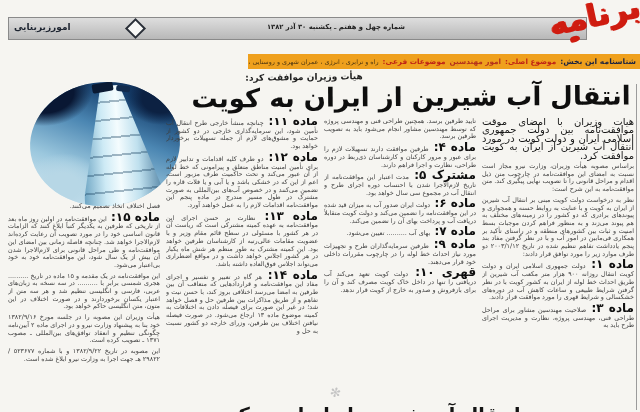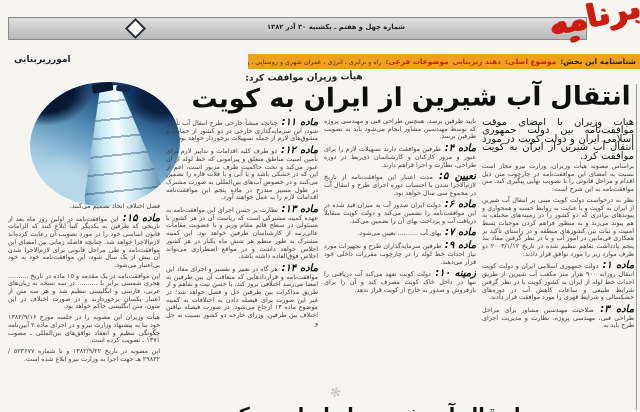--- a/index.html
+++ b/index.html
@@ -2,21 +2,21 @@
 <html lang="fa"><head>
 <meta charset="utf-8">
 <style>
   html,body{margin:0;padding:0;}
   body{width:640px;height:412px;position:relative;overflow:hidden;
        background:#f6f5f1;font-family:"DejaVu Sans",sans-serif;}
   .abs{position:absolute;}
   
   .graybar{left:8px;top:17px;width:577px;height:21px;
     background:linear-gradient(#dedede,#b8b8b8);border:1px solid #8a8a8a;}
-  .sectionlabel{left:14px;top:22px;font-size:9px;font-weight:bold;color:#1d2430;direction:rtl;margin-top:32px;}
+  .sectionlabel{left:14px;top:22px;font-size:9px;font-weight:bold;color:#1d2430;direction:rtl;}
   .diamond{left:128px;top:21px;width:11px;height:11px;border:2px solid #2a2f38;
     background:#f8f8f6;transform:rotate(45deg);}
   .issueline{left:300px;top:23px;width:105px;font-size:6.8px;font-weight:bold;
     color:#222;direction:rtl;text-align:right;letter-spacing:-0.2px;white-space:nowrap;}
   .logo{left:556px;top:-4px;width:86px;height:52px;color:#cf1c10;
     font-size:31px;font-weight:bold;direction:rtl;text-align:center;
     transform:rotate(-12deg);text-shadow:1px 1px 0 #cf1c10,-1px 0 0 #d8352a;}
   .logo-dot{left:570px;top:36px;width:10px;height:6px;background:#cf1c10;
     border-radius:50% 60% 50% 40%;transform:rotate(-20deg);}
   
@@ -50,21 +50,21 @@
     clip-path:polygon(30% 0,54% 0,108% 100%,-4% 100%);
     background:repeating-linear-gradient(178deg,rgba(30,70,100,0) 0 16px,rgba(30,70,100,.38) 16px 18px);}
   .photo .fitting1{position:absolute;left:44%;top:1%;width:14%;height:7%;
     background:#0a1a33;border-radius:2px;transform:rotate(-6deg);}
   .photo .fitting2{position:absolute;left:60%;top:4%;width:9%;height:5%;
     background:#122b4d;border-radius:2px;transform:rotate(12deg);}
   
   .col{width:152px;direction:rtl;text-align:justify;color:#3f3f3f;
     font-size:6.4px;line-height:7.7px;overflow:hidden;}
   .col p{margin:0 0 3px 0;}
-  .col p b{color:#0f0f0f;font-size:10px;font-style:italic;}
+  .col p b{color:#0f0f0f;font-size:12px;}
   .col p.lead{font-size:10px;font-weight:normal;color:#181818;line-height:8.4px;}
   .c1{left:482px;top:118px;height:283px;}
   .c2{left:324px;top:118px;height:283px;}
   .c3{left:166px;top:118px;height:283px;}
   .c4{left:8px;top:203px;height:198px;}
   
   .edge{left:636px;top:84px;width:1px;height:326px;background:#9b9b9b;}
   .ornament{left:330px;top:385px;font-size:13px;color:#c4c4c4;transform:rotate(15deg);}
   .cutoff{left:160px;top:403px;width:400px;height:9px;overflow:hidden;
     direction:rtl;text-align:center;font-weight:bold;font-size:19px;
@@ -76,21 +76,21 @@
 <div class="abs graybar"></div>
 <div class="abs sectionlabel">امورزیربنایی</div>
 <div class="abs diamond"></div>
 <div class="abs issueline">شماره چهل و هفتم ـ یکشنبه ۳۰ آذر ۱۳۸۲</div>
 <div class="abs logo">برنامه</div>
 <div class="abs logo-dot"></div>
 
 <div class="abs idbar">
   <span class="navy">شناسنامه این بخش:</span>
   <span class="red">موضوع اصلی:</span>
-  <span class="redv">دهند زیربنایی</span>
+  <span class="redv">امور مهندسین</span>
   <span class="red">موضوعات فرعی:</span>
   <span class="dark">راه و ترابری ، انرژی ، عمران شهری و روستایی ، پست و مخابرات</span>
 </div>
 
 <div class="abs kicker">هیأت وزیران موافقت کرد:</div>
 <div class="abs headline">انتقال آب شیرین از ایران به کویت</div>
 
 <div class="abs photo">
   <div class="blob-tl"></div>
   <div class="blob-tr"></div>
@@ -104,25 +104,25 @@
 <div class="abs col c1">
     <p class="lead">هیأت وزیران با امضای موقت موافقت‌نامه بین دولت جمهوری اسلامی ایران و دولت کویت در مورد انتقال آب شیرین از ایران به کویت موافقت کرد.</p>
     <p>براساس مصوبه هیأت وزیران، وزارت نیرو مجاز است نسبت به امضای این موافقت‌نامه در چارچوب متن ذیل اقدام و مراحل قانونی را تا تصویب نهایی پیگیری کند. متن موافقت‌نامه به این شرح است:</p>
     <p>نظر به درخواست دولت کویت مبنی بر انتقال آب شیرین از ایران به کویت و با عنایت به روابط حسنه و همجواری و پیوندهای برادری که دو کشور را در زمینه‌های مختلف به هم پیوند می‌زند و به منظور فراهم کردن موجبات بسط امنیت و ثبات بین کشورهای منطقه و در راستای تأکید بر همکاری فی‌مابین در امور آب و با در نظر گرفتن مفاد بند پنجم یادداشت تفاهم تنظیم شده در تاریخ ۲۰۰۳/۱/۱۲ دو طرف موارد زیر را مورد توافق قرار دادند:</p>
     <p><b>ماده ۱: </b>دولت جمهوری اسلامی ایران و دولت کویت انتقال روزانه ۹۰۰ هزار متر مکعب آب شیرین از طریق احداث خط لوله از ایران به کشور کویت با در نظر گرفتن شرایط طبیعی و ساعات کاهش آب در دوره‌های خشکسالی و شرایط قهری را مورد موافقت قرار دادند.</p>
     <p><b>ماده ۳: </b>صلاحیت مهندسین مشاور برای مراحل طراحی فنی، مهندسی پروژه، نظارت و مدیریت اجرای طرح باید به</p>
   </div>
 <div class="abs col c2">
     <p>تأیید طرفین برسد. همچنین طراحی فنی و مهندسی پروژه که توسط مهندسین مشاور انجام می‌شود باید به تصویب طرفین برسد.</p>
     <p><b>ماده ۴: </b>طرفین موافقت دارند تسهیلات لازم را برای عبور و مرور کارکنان و کارشناسان ذی‌ربط در دوره طراحی، نظارت و اجرا فراهم دارند.</p>
-    <p><b>تعیین ۵: </b>مدت اعتبار این موافقت‌نامه از تاریخ لازم‌الاجرا شدن با احتساب دوره اجرای طرح و انتقال آب در مجموع سی سال خواهد بود.</p>
+    <p><b>مشترک ۵: </b>مدت اعتبار این موافقت‌نامه از تاریخ لازم‌الاجرا شدن با احتساب دوره اجرای طرح و انتقال آب در مجموع سی سال خواهد بود.</p>
     <p><b>ماده ۶: </b>دولت ایران صدور آب به میزان قید شده در این موافقت‌نامه را تضمین می‌کند و دولت کویت متقابلاً دریافت آب و پرداخت بهای آن را تضمین می‌کند.</p>
     <p><b>ماده ۷: </b>بهای آب .......... تعیین می‌شود.</p>
     <p><b>ماده ۹: </b>طرفین سرمایه‌گذاران طرح و تجهیزات مورد نیاز احداث خط لوله را در چارچوب مقررات داخلی خود قرار می‌دهند.</p>
-    <p><b>زمینه ۱۰: </b>دولت کویت تعهد می‌کند آب دریافتی را تنها در داخل خاک کویت مصرف کند و آن را برای بازفروش و صدور به خارج از کویت قرار ندهد.</p>
+    <p><b>قهری ۱۰: </b>دولت کویت تعهد می‌کند آب دریافتی را تنها در داخل خاک کویت مصرف کند و آن را برای بازفروش و صدور به خارج از کویت قرار ندهد.</p>
   </div>
 <div class="abs col c3">
     <p><b>ماده ۱۱: </b>چنانچه منشأ خارجی طرح انتقال آب تأمین شود، این سرمایه‌گذاری خارجی در دو کشور از حمایت و مشوق‌های لازم از جمله تسهیلات برخوردار خواهد بود.</p>
     <p><b>ماده ۱۲: </b>دو طرف کلیه اقدامات و تدابیر لازم برای تأمین امنیت مناطق متعلق و پیرامونی که خط لوله از آن عبور می‌کند و تحت حاکمیت طرف مزبور است، اعم از این که در خشکی باشد و یا آبی و یا فلات قاره را تضمین می‌کنند و در خصوص آب‌های بین‌المللی به صورت مشترک در طول مسیر مندرج در ماده پنجم این موافقت‌نامه اقدامات لازم را به عمل خواهند آورد.</p>
     <p><b>ماده ۱۳: </b>نظارت بر حسن اجرای این موافقت‌نامه به عهده کمیته مشترکی است که ریاست آن در هر کشور با مسئولی در سطح قائم مقام وزیر و با عضویت مقامات عالی‌رتبه از کارشناسان طرفین خواهد بود. این کمیته مشترک به طور منظم هر شش ماه یکبار در هر کشور اجلاس خواهد داشت و در مواقع اضطراری می‌تواند اجلاس فوق‌العاده داشته باشد.</p>
     <p><b>ماده ۱۴: </b>هر گاه در تعبیر و تفسیر و اجرای مفاد این موافقت‌نامه و قراردادهایی که متعاقب آن بین طرفین به امضا می‌رسد اختلافی بروز کند، با حسن نیت و تفاهم و از طریق مذاکرات بین طرفین حل و فصل خواهد شد؛ در غیر این صورت برای فیصله دادن به اختلافات به کمیته موضوع ماده ۱۳ ارجاع می‌شود. در صورت فیصله نیافتن اختلاف بین طرفین، وزرای خارجه دو کشور نسبت به حل و</p>
   </div>
 <div class="abs col c4">
     <p>فصل اختلاف اتخاذ تصمیم می‌کنند.</p>
     <p><b>ماده ۱۵: </b>این موافقت‌نامه در اولین روز ماه بعد از تاریخی که طرفین به یکدیگر کتباً ابلاغ کنند که الزامات قانون اساسی خود را در مورد تصویب آن رعایت کرده‌اند لازم‌الاجرا خواهد شد. چنانچه فاصله زمانی بین امضای این موافقت‌نامه و طی مراحل قانونی برای لازم‌الاجرا شدن آن بیش از یک سال شود، این موافقت‌نامه خود به خود بی‌اعتبار می‌شود.</p>

